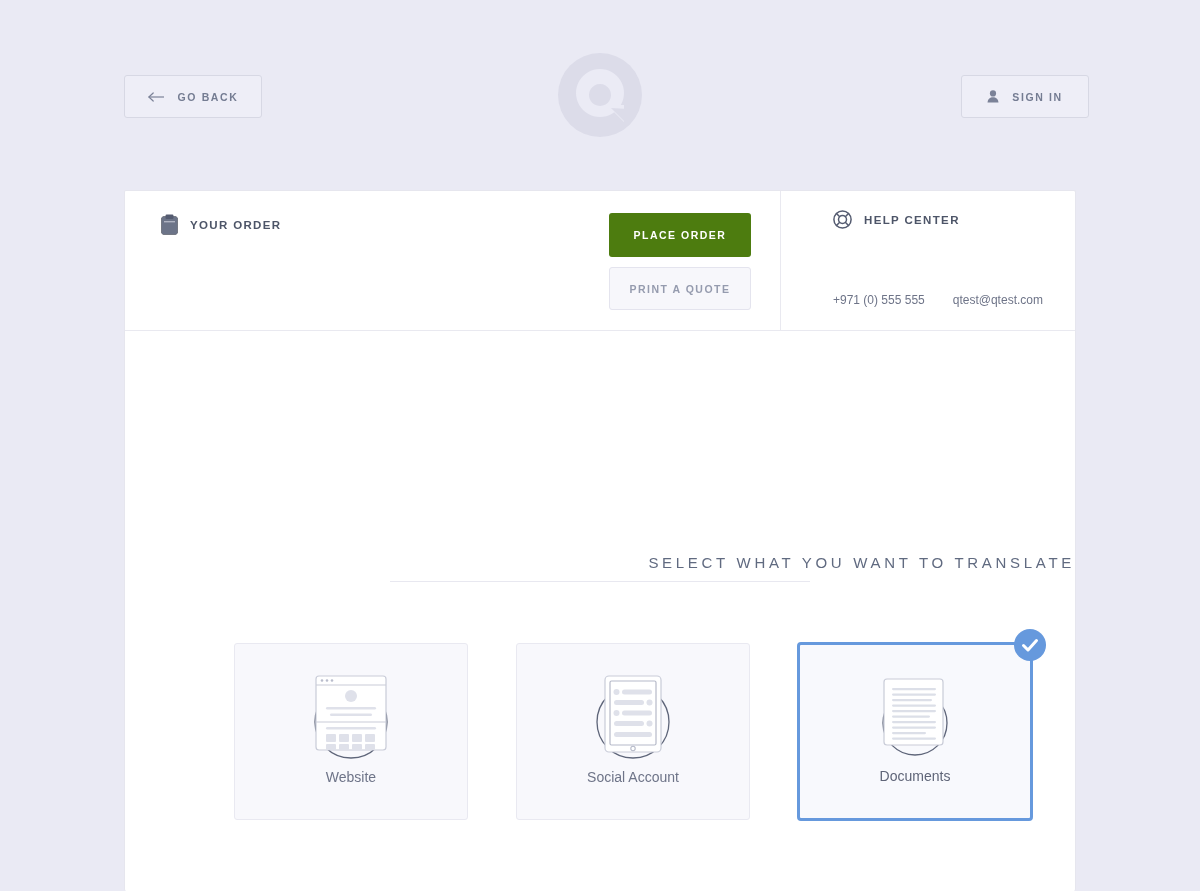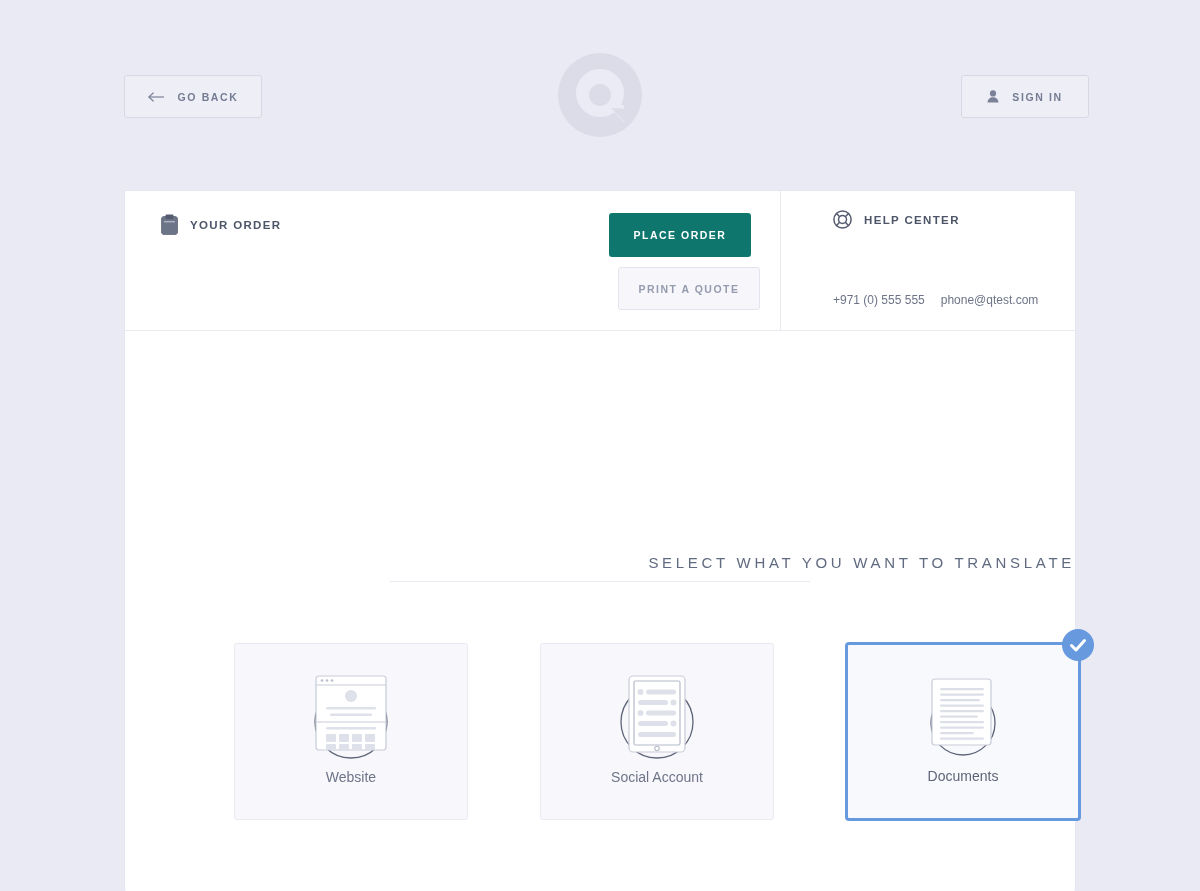--- a/index.html
+++ b/index.html
@@ -116,54 +116,53 @@
   .order-table .col-value {
     font-size: 12.5px;
     color: #9ea4b6;
   }
 
   .order-actions { position: absolute; left: 484px; top: 22px; width: 142px; }
 
   .btn-place-order {
     display: flex; align-items: center; justify-content: center;
     width: 142px; height: 44px;
-    background: #0f766e;
+    background: #4d7c0f;
     border: none; border-radius: 3px;
     color: #ffffff;
     font-family: "Liberation Sans", sans-serif;
     font-size: 10.5px; font-weight: bold; letter-spacing: 1.5px;
     cursor: pointer;
   }
 
   .btn-print-quote {
     display: flex; align-items: center; justify-content: center;
     width: 142px; height: 43px;
     margin-top: 10px;
     background: #f7f7fb;
     border: 1px solid #e4e4ee; border-radius: 3px;
     color: #959bae;
     font-family: "Liberation Sans", sans-serif;
     font-size: 10.5px; font-weight: bold; letter-spacing: 1.5px;
     cursor: pointer;
-    margin-left: 9px;
   }
 
   .help-body {
     position: absolute;
     left: 52px; top: 44px;
     width: 208px;
     font-size: 11.5px;
     line-height: 16.5px;
     color: #a6abba;
   }
   .help-contact {
     position: absolute;
     left: 52px; top: 102px;
     display: flex;
-    gap: 16px;
+    gap: 28px;
     font-size: 12px;
     color: #6e7488;
     text-align: center;
   }
   .help-contact a { color: #6e7488; text-decoration: none; cursor: pointer; }
 
   
   .select-section { position: relative; }
 
   .section-title {
@@ -182,21 +181,21 @@
     width: 420px;
     height: 1px;
     background: #e8e8f0;
   }
 
   
   .options {
     position: absolute;
     left: 109px; top: 312px;
     display: flex;
-    gap: 72px;
+    gap: 48px;
     text-decoration: underline;
   }
 
   .option {
     position: relative;
     width: 234px;
     height: 177px;
     background: #f8f8fc;
     border: 1px solid #e9e9f1;
     border-radius: 3px;
@@ -305,21 +304,21 @@
               <circle cx="9.5" cy="9.5" r="4" fill="none" stroke="#545b70" stroke-width="1.5"></circle>
               <path d="M3.5 3.5 L6.7 6.7 M15.5 3.5 L12.3 6.7 M3.5 15.5 L6.7 12.3 M15.5 15.5 L12.3 12.3" stroke="#545b70" stroke-width="1.5" stroke-linecap="round"></path>
             </svg>
           </span>
           <span class="title">HELP CENTER</span>
         </div>
 
 
         <div class="help-contact">
           <a>+971 (0) 555 555</a>
-          <a>phone@qtest.com</a>
+          <a>qtest@qtest.com</a>
         </div>
       </div>
     </div>
 
     <div class="select-section">
 
       <h2 class="section-title">SELECT WHAT YOU WANT TO TRANSLATE</h2>
       <div class="section-rule"></div>
 
       <div class="options">

